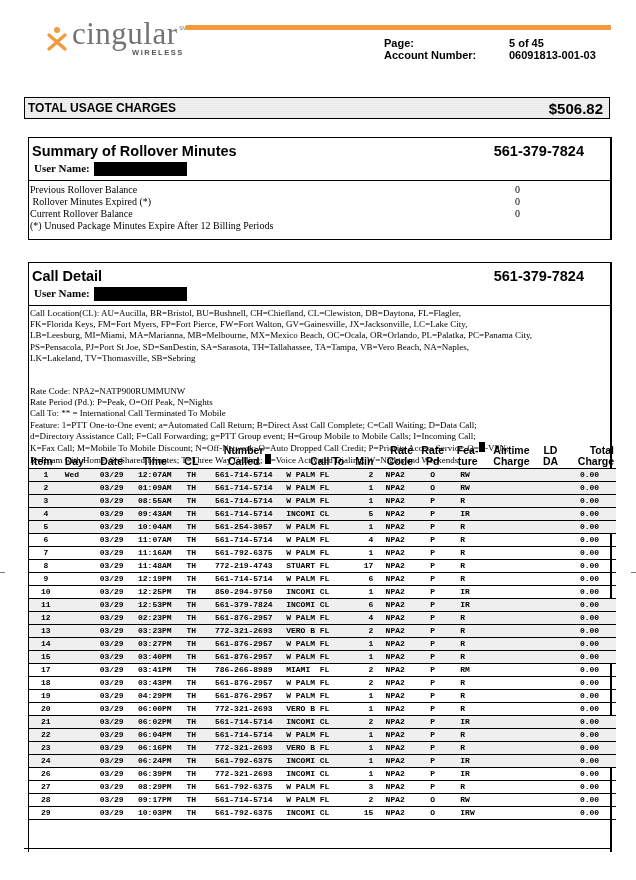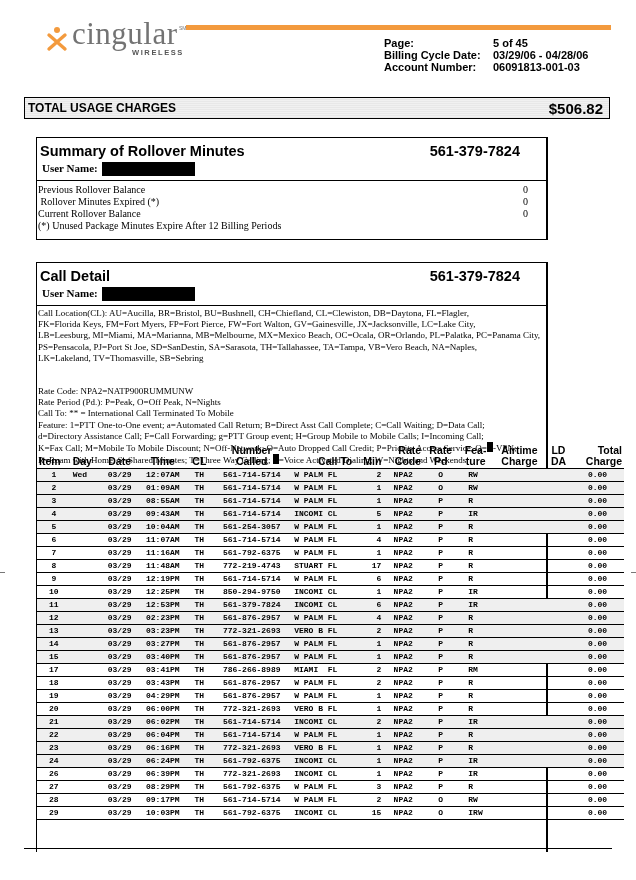--- a/index.html
+++ b/index.html
@@ -7,30 +7,30 @@
 
   
   .logo { position: absolute; left: 46px; top: 22px; width: 150px; height: 40px; }
   .logo-mark { position: absolute; left: 0; top: 4px; width: 22px; height: 26px; }
   .logo-word { position: absolute; left: 26px; top: -6px; font-family: Liberation Serif, serif; font-size: 31px; color: #737373; letter-spacing: 0.5px; font-weight: normal; }
   .logo-tm { position: absolute; left: 133px; top: 3px; font-family: "Liberation Sans", sans-serif; font-size: 5px; color: #777; }
   .logo-sub { position: absolute; left: 86px; top: 26px; font-family: "Liberation Sans", sans-serif; font-size: 7.5px; letter-spacing: 1.6px; color: #555; font-weight: bold; }
   .orange-bar { position: absolute; left: 186px; top: 25px; width: 425px; height: 5px; background: #f39a3d; }
 
   .acct { position: absolute; left: 384px; top: 37px; font-family: "Liberation Sans", sans-serif; font-size: 11px; font-weight: bold; line-height: 12px; }
-  .acct-row { display: flex; }
+  .acct-row { display: flex; gap: 16px; }
   .acct-label { width: 109px; }
 
   
   .total-box { position: absolute; left: 24px; top: 97px; width: 586px; height: 22px; border: 1px solid #000; background: repeating-linear-gradient(0deg, #e8e8e8 0 1px, #f1f1f1 1px 2px); box-sizing: border-box; display: flex; align-items: center; justify-content: space-between; padding: 0 6px 0 3px; font-family: "Liberation Sans", sans-serif; font-weight: bold; }
   .total-label { font-size: 12px; }
   .total-value { font-size: 15px; }
 
   
-  .section { position: absolute; left: 36px; width: 512px; border: 1px solid #000; box-sizing: border-box; border-right-width: 2px; }
+  .section { position: absolute; left: 28px; width: 584px; border: 1px solid #000; box-sizing: border-box; border-right-width: 2px; }
   .sec-head { position: relative; height: 42px; border-bottom: 1px solid #000; }
   .sec-title { position: absolute; left: 3px; top: 5px; font-family: "Liberation Sans", sans-serif; font-weight: bold; font-size: 14.5px; }
   .sec-phone { position: absolute; right: 26px; top: 5px; font-family: "Liberation Sans", sans-serif; font-weight: bold; font-size: 14.5px; }
   .sec-user { position: absolute; left: 5px; top: 24px; font-weight: bold; font-size: 11px; display: flex; align-items: flex-start; }
   .redact { display: inline-block; width: 93px; height: 14px; background: #000; margin-left: 4px; }
 
   .roll { top: 137px; height: 103px; }
   .roll-body { font-size: 10px; line-height: 12px; padding: 3px 0 0 1px; }
   .roll-row { display: flex; }
   .roll-row .lbl { width: 485px; }
@@ -64,24 +64,20 @@
   <span class="logo-word">cingular</span>
   <span class="logo-tm">SM</span>
   <span class="logo-sub">WIRELESS</span>
 </div>
 <div class="orange-bar"></div>
 
 <div class="acct">
   <div class="acct-row">
     <span class="acct-label">Page:</span>
     <span>5 of 45</span>
-  </div>
-  <div class="acct-row">
-    <span class="acct-label">Billing Cycle Date:</span>
-    <span>03/29/06 - 04/28/06</span>
   </div>
   <div class="acct-row">
     <span class="acct-label">Account Number:</span>
     <span>06091813-001-03</span>
   </div>
 </div>
 
 <div class="total-box">
   <span class="total-label">TOTAL USAGE CHARGES</span>
   <span class="total-value">$506.82</span>

